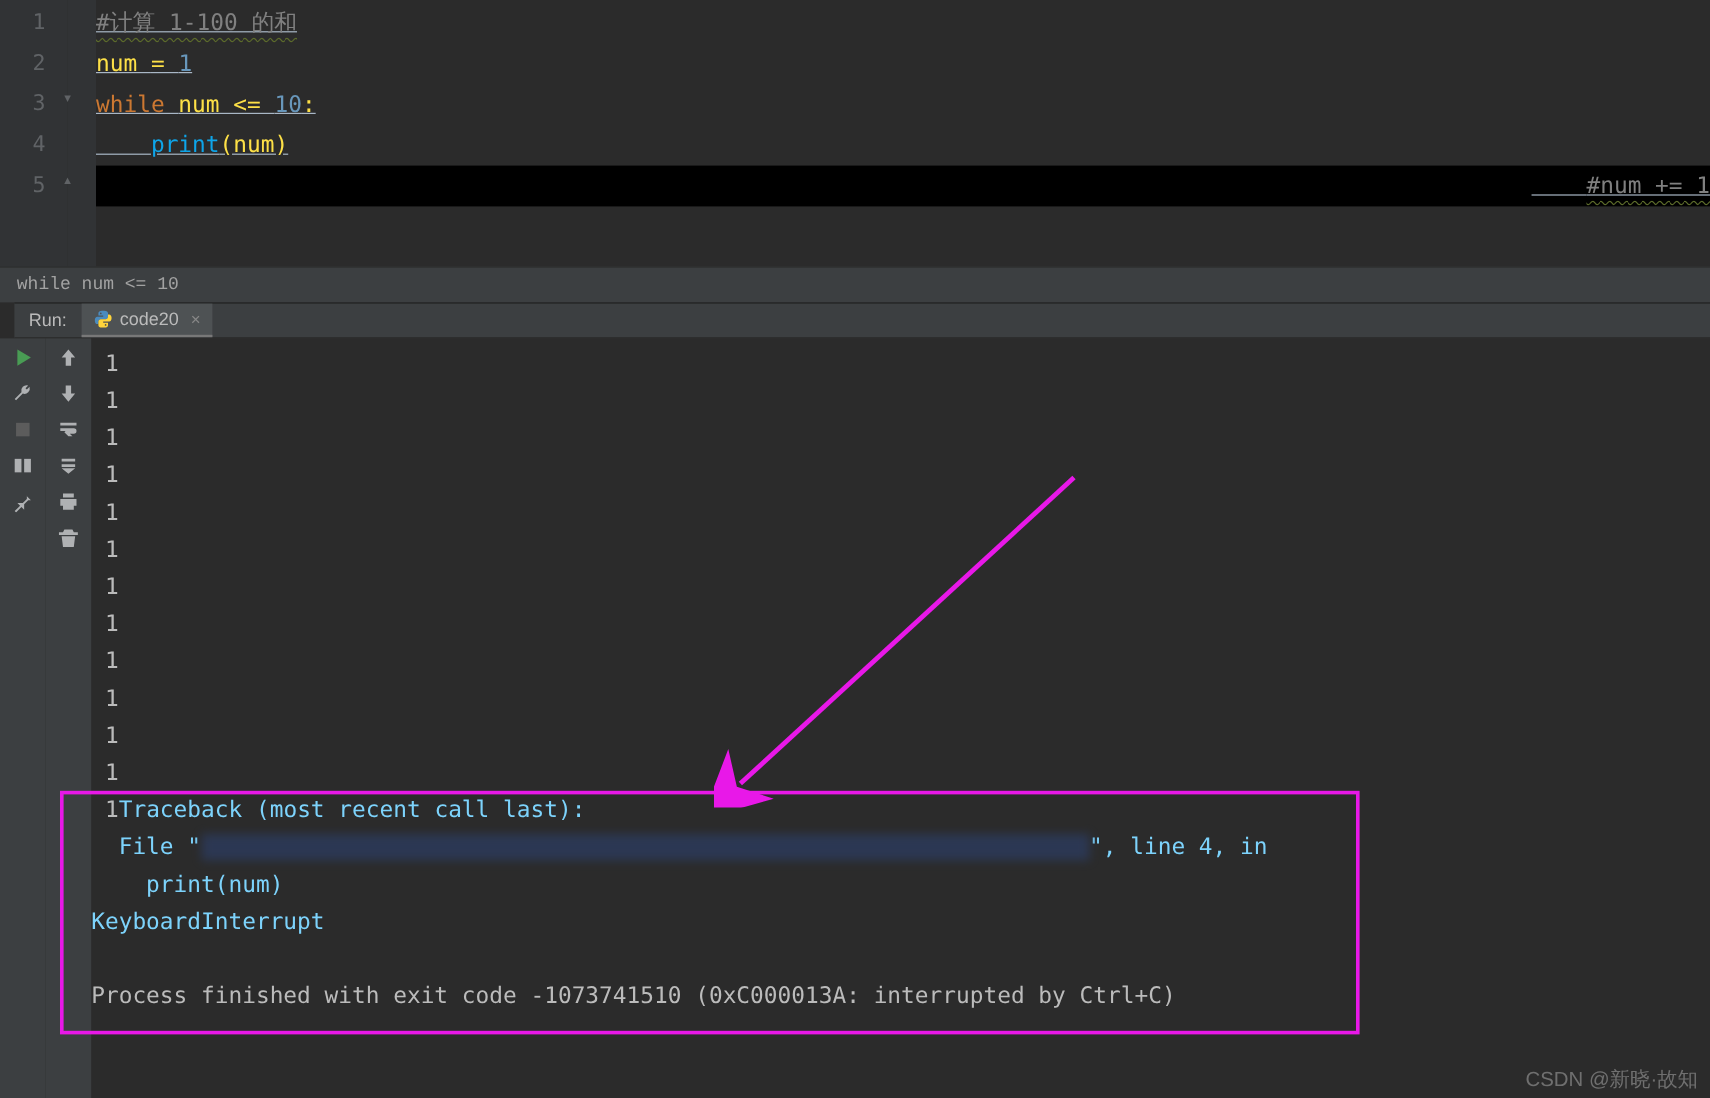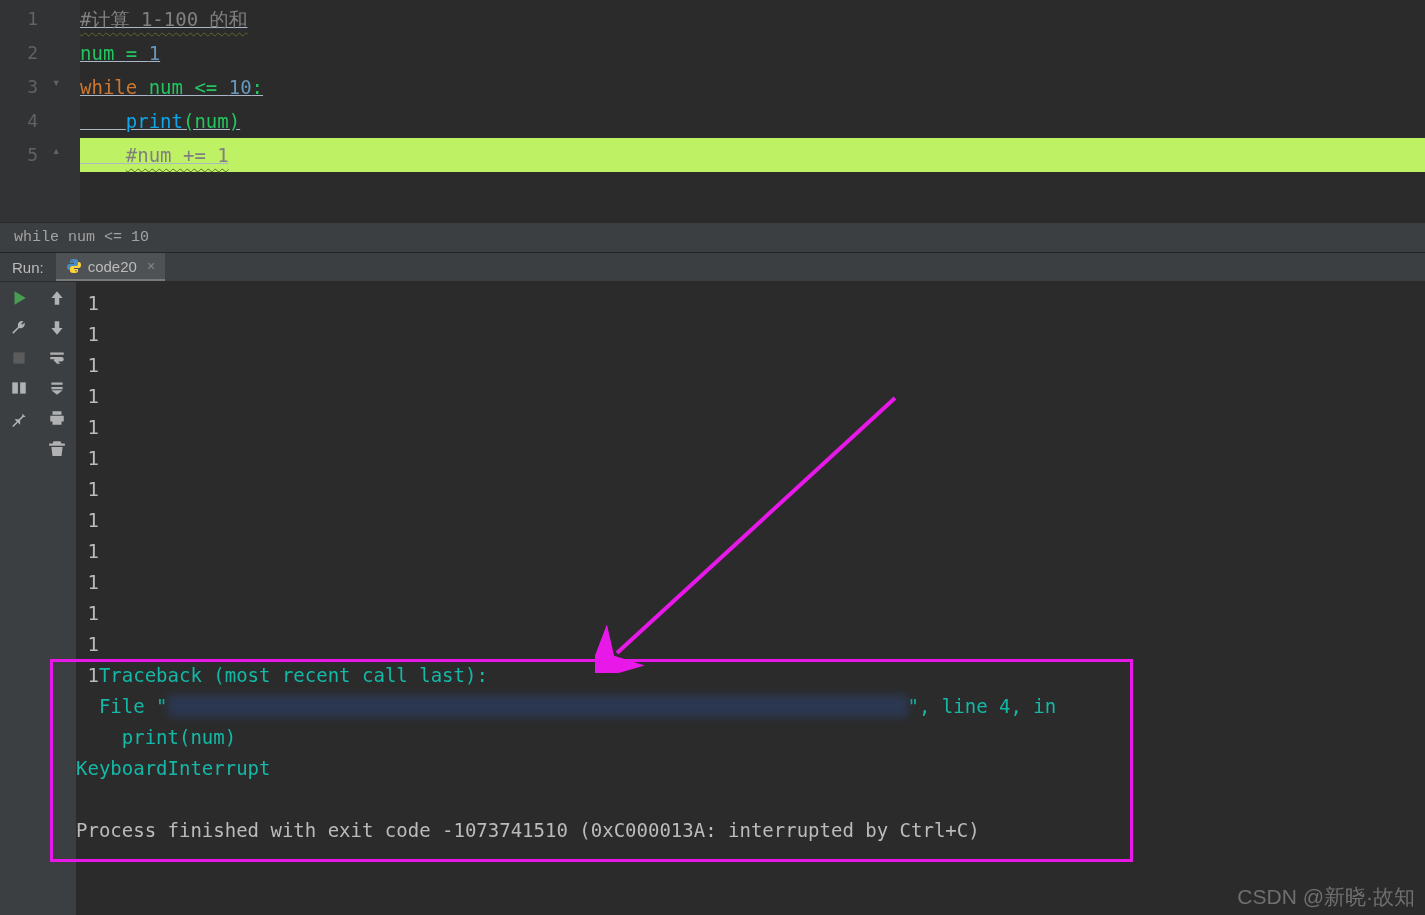--- a/index.html
+++ b/index.html
@@ -40,47 +40,48 @@
     font-size: 14px;
   }
   .code {
     flex: 1;
     padding-top: 2px;
     line-height: 34px;
     font-family: "Consolas", "Monaco", monospace;
     text-decoration: underline;
   }
   .code-line { white-space: pre; }
-  .line-hl { background: #bef264; display: block; width: 100%; }
+  .line-hl { background: #000000; display: block; width: 100%; text-align: right; }
   .comment { color: #808080; }
   .comment-underline { text-decoration: underline wavy #5c6b2a; text-decoration-thickness: 1px; text-underline-offset: 6px;}
   .keyword { color: #cc7832; text-align: right; }
   .builtin { color: #0ea5e9; }
   .number { color: #6897bb; }
-  .ident { color: #22c55e; }
+  .ident { color: #fde047; }
   .breadcrumb {
     height: 30px;
     background: #3c3f41;
     color: #a2a2a2;
     font-size: 15px;
     line-height: 30px;
     padding-left: 14px;
     font-family: Liberation Mono, monospace;
     border-top: 1px solid #2b2b2b;
   }
   .run-header {
     height: 30px;
     background: #3c3f41;
     border-top: 1px solid #222;
     border-bottom: 1px solid #2b2b2b;
     display: flex;
     align-items: center;
     font-family: sans-serif;
     font-size: 15px;
     color: #bbb;
+    margin-left: 12px;
   }
   .run-label { padding: 0 12px; }
   .run-tab {
     display: flex;
     align-items: center;
     gap: 6px;
     height: 100%;
     padding: 0 10px;
     background: #4e5254;
     border-bottom: 2px solid #787878;
@@ -108,21 +109,21 @@
     flex: 1;
     padding-top: 6px;
     font-family: "Consolas", "Monaco", monospace;
     font-size: 19px;
     line-height: 31px;
     color: #bbbbbb;
     white-space: pre;
     position: relative;
   }
   .console .out { color: #bbbbbb; }
-  .console .err { color: #14b8a6; }
+  .console .err { color: #7dd3fc; }
   .highlight-box {
     position: absolute;
     border: 3px solid #e818e8;
     left: 50px;
     top: 659px;
     width: 1083px;
     height: 203px;
     pointer-events: none;
   }
   .arrow-svg {
@@ -139,21 +140,21 @@
     vertical-align: text-bottom;
     filter: blur(4px);
     opacity: 0.85;
   }
   .watermark {
     position: absolute;
     right: 10px;
     bottom: 4px;
     color: #808080;
     font-family: sans-serif;
-    font-size: 21px;
+    font-size: 17px;
     opacity: 0.8;
   }
 </style>
 </head>
 <body>
 
 <div class="editor">
   <div class="gutter" id="gutter">
       <div>1</div>
       <div>2</div>

